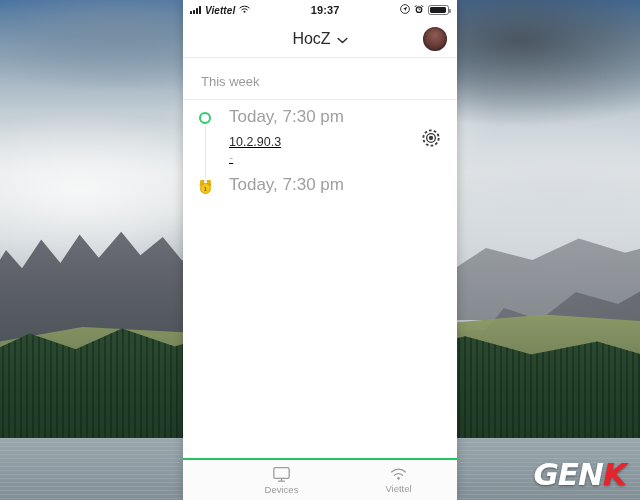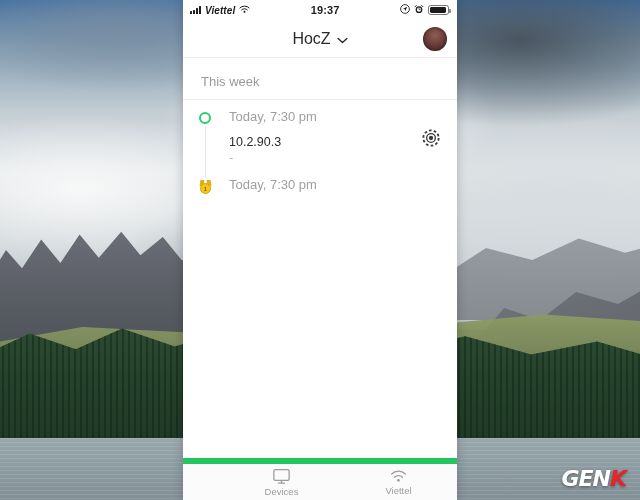--- a/index.html
+++ b/index.html
@@ -57,21 +57,21 @@
     position:absolute; left:370px; top:200px; width:290px; height:120px;
     background:linear-gradient(180deg,#8a8e94 0%, #74787e 100%);
     clip-path:polygon(0% 70%, 12% 52%, 26% 62%, 40% 40%, 56% 50%, 72% 32%, 88% 44%, 100% 36%, 100% 100%, 0% 100%);
     opacity:.75;
   }
 
   
   #genk {
     position:absolute; right:14px; bottom:10px;
     font-family:"DejaVu Sans", sans-serif;
-    font-size:22px; font-weight:bold; font-style:italic;
+    font-size:31px; font-weight:bold; font-style:italic;
     letter-spacing:-1px;
     line-height:1;
     text-shadow:0 1px 3px rgba(0,0,0,.45);
     user-select:none;
     text-align:center;
   }
   #genk .w { color:#ffffff; }
   #genk .r { color:#e8232a; }
 
   
@@ -156,36 +156,36 @@
   .medal .disc {
     position:absolute; left:1px; bottom:0; width:11px; height:11px;
     border-radius:50%; background:#f5c518; border:1px solid #d9a400;
     display:flex; align-items:center; justify-content:center;
     font-size:6px; font-weight:bold; color:#8a6400; line-height:1;
   }
   .connector {
     position:absolute; left:21.5px; top:16px; width:1px; height:52px;
     background:#e6e6e6;
   }
-  .ev-time { font-size:13px; color:#9f9f9f; line-height:14px; }
-  .ev-body { padding:10px 0 18px 0; position:relative; }
+  .ev-time { font-size:17px; color:#9f9f9f; line-height:14px; }
+  .ev-body { padding:10px 0 18px 0; position:relative;text-decoration:underline; }
   .ev-primary { font-size:12.5px; color:#2b2b2b; line-height:16px; }
   .ev-secondary { font-size:12.5px; color:#b5b5b5; line-height:16px; }
   .scan-icon {
     position:absolute; right:0; top:4px;
     width:20px; height:20px; cursor:pointer;
   }
   .event.second { margin-top:-6px; }
   .event.second .ev-body { padding-top:10px; }
 
   
   .tabbar {
     flex:0 0 42px; height:42px;
     display:flex; align-items:center;
-    border-top:6px solid #22c55e;
+    border-top:2px solid #22c55e;
     background:#fbfbfb;
     padding-left:40px;
   }
   .tab {
     flex:1; display:flex; flex-direction:column; align-items:center; gap:2px;
     cursor:pointer; color:#9b9b9b;
   }
   .tab.active { color:#1c9ad6; }
   .tab-label { font-size:9.5px; line-height:10px; }
   .tab svg { display:block; }

